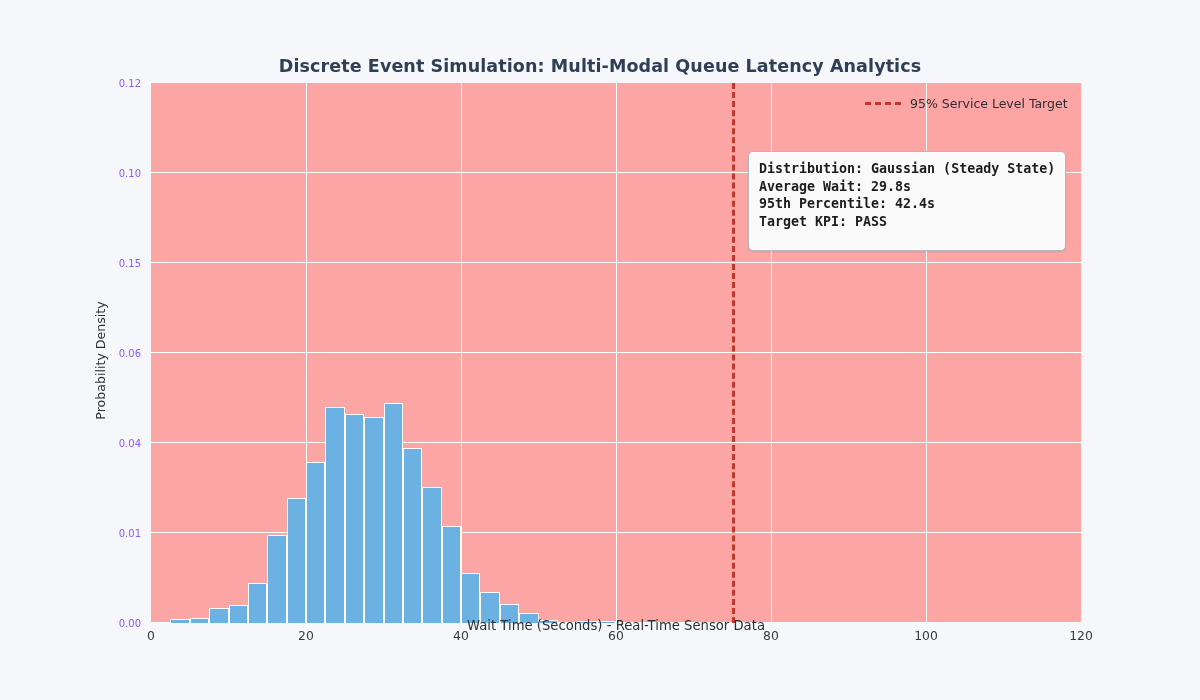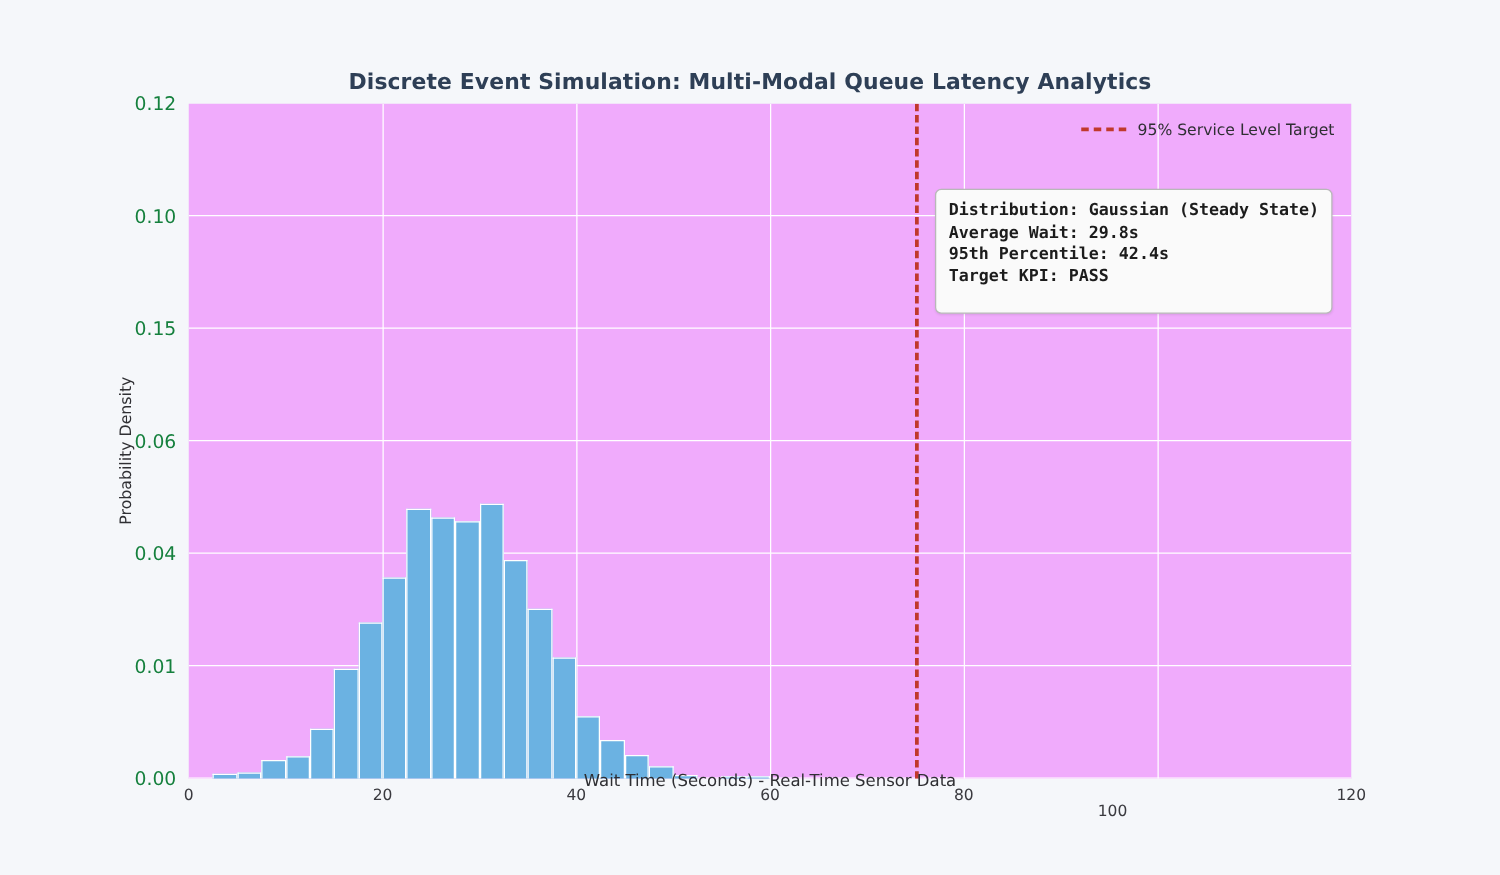--- a/index.html
+++ b/index.html
@@ -24,21 +24,21 @@
     font-size: 17.5px;
     font-weight: bold;
     color: #2e3f56;
     letter-spacing: 0.1px;
   }
   
   #plot-area {
     position: absolute;
     left: 151px; top: 83px;
     width: 930px; height: 540px;
-    background: #f0abfc;
+    background: #fca5a5;
     overflow: hidden;
   }
   .gridline-h {
     position: absolute; left: 0; width: 100%;
     height: 1.3px; background: #ffffff;
   }
   .gridline-v {
     position: absolute; top: 0; height: 100%;
     width: 1.3px; background: #ffffff;
   }
@@ -88,22 +88,22 @@
     color: #1c1c1c;
     font-weight: bold;
     white-space: pre;
     box-shadow: 0 1px 2px rgba(0,0,0,0.09);
   }
   
   .ytick {
     position: absolute;
     right: 1059px;
     text-align: right;
-    font-size: 15px;
-    color: #15803d;
+    font-size: 10px;
+    color: #8b5cf6;
     transform: translateY(-50%);
     white-space: nowrap;
   }
   .xtick {
     position: absolute;
     top: 628px;
     font-size: 12.4px;
     color: #3a3a3f;
     transform: translateX(-50%);
     white-space: nowrap;
@@ -195,20 +195,20 @@
       <div class="ytick" style="top: 263px;">0.15</div>
       <div class="ytick" style="top: 173px;">0.10</div>
       <div class="ytick" style="top: 83px;">0.12</div>
     </div>
   <div id="xticks">
       <div class="xtick" style="left: 151px;">0</div>
       <div class="xtick" style="left: 306px;">20</div>
       <div class="xtick" style="left: 461px;">40</div>
       <div class="xtick" style="left: 616px;">60</div>
       <div class="xtick" style="left: 771px;">80</div>
-      <div class="xtick" style="left: 890px; margin-top: 13px;">100</div>
+      <div class="xtick" style="left: 926px;">100</div>
       <div class="xtick" style="left: 1081px;">120</div>
     </div>
 
   <div id="xlabel">Wait Time (Seconds) - Real-Time Sensor Data</div>
   <div id="ylabel">Probability Density</div>
 
 </div>
 
 </body></html>

